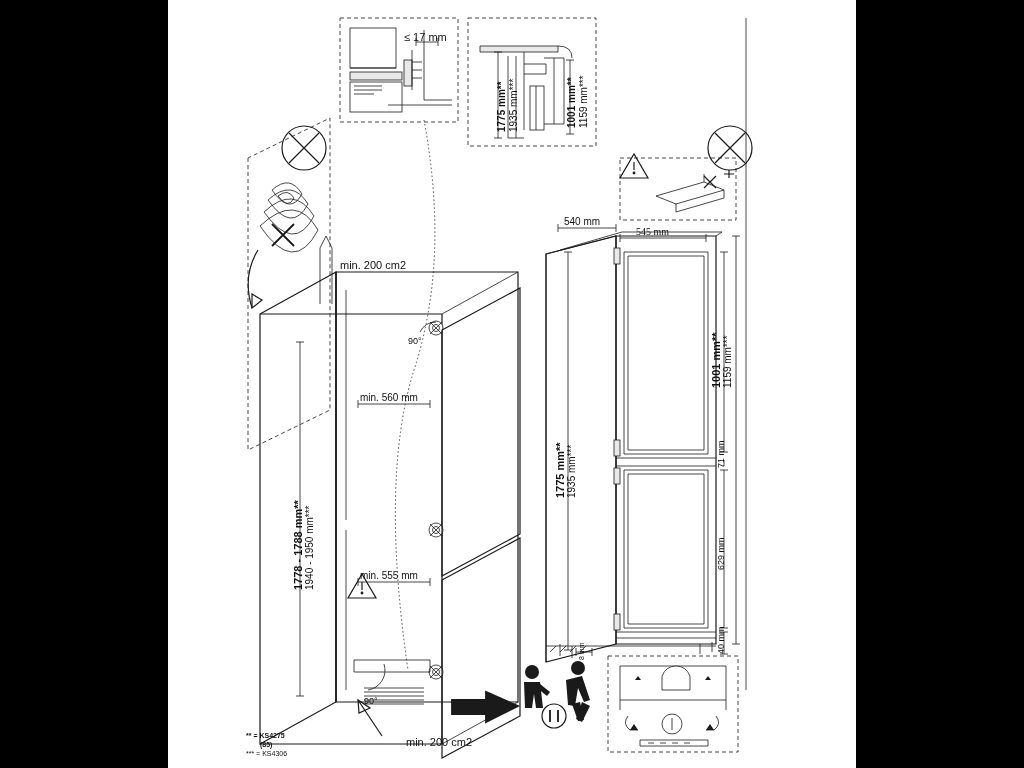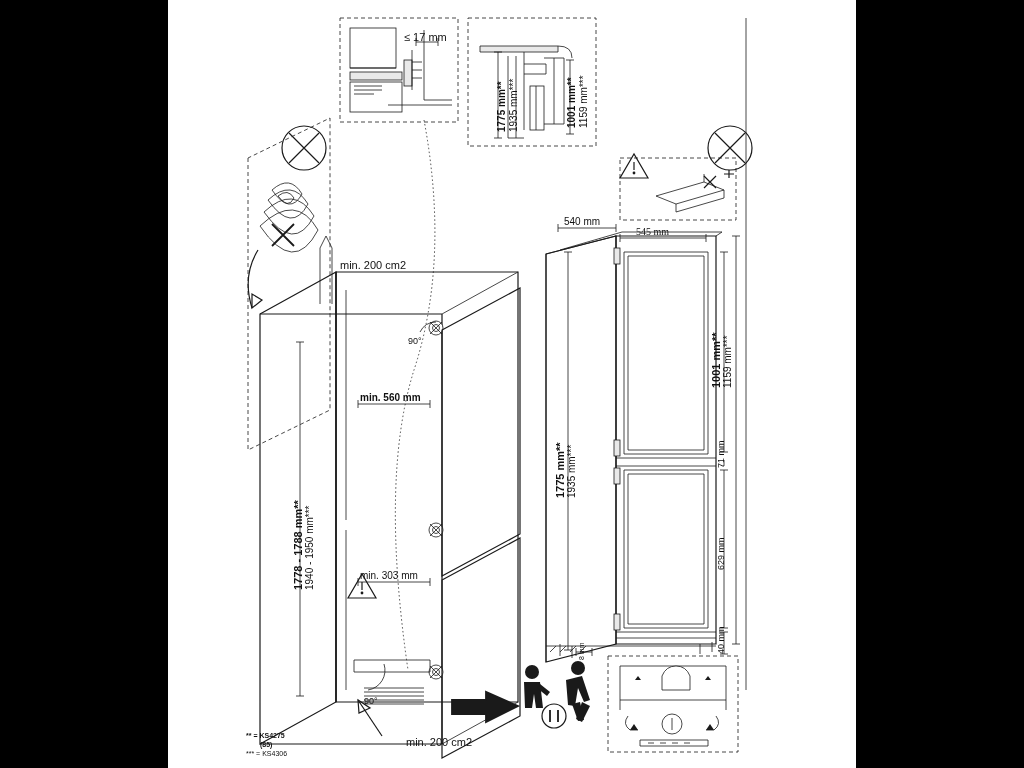--- a/index.html
+++ b/index.html
@@ -253,22 +253,22 @@
 
     <div class="lbl bold vert" style="left:398px;top:128px;font-size:10px;transform:rotate(-90deg);">1001 mm**</div>
     <div class="lbl vert" style="left:410px;top:128px;font-size:10px;transform:rotate(-90deg);">1159 mm***</div>
 
     <div class="lbl" style="left:172px;top:259px;font-size:11px;">min. 200 cm2</div>
     <div class="lbl" style="left:238px;top:736px;font-size:11px;">min. 200 cm2</div>
 
     <div class="lbl bold vert" style="left:124px;top:590px;font-size:11px;transform:rotate(-90deg);">1778 - 1788 mm**</div>
     <div class="lbl vert" style="left:136px;top:590px;font-size:10px;transform:rotate(-90deg);">1940 - 1950 mm***</div>
 
-    <div class="lbl" style="left:192px;top:392px;font-size:10px;font-weight:bold;">min. 560 mm</div>
-    <div class="lbl" style="left:192px;top:570px;font-size:10px;">min. 303 mm</div>
+    <div class="lbl" style="left:192px;top:392px;font-size:10px;">min. 560 mm</div>
+    <div class="lbl" style="left:192px;top:570px;font-size:10px;">min. 555 mm</div>
 
     <div class="lbl" style="left:240px;top:336px;font-size:9px;">90°</div>
     <div class="lbl" style="left:196px;top:696px;font-size:9px;">90°</div>
 
     <div class="lbl" style="left:396px;top:216px;font-size:10px;">540 mm</div>
     <div class="lbl" style="left:468px;top:226px;font-size:10px;font-family:Liberation Serif, serif;">545 mm</div>
 
     <div class="lbl bold vert" style="left:542px;top:388px;font-size:11px;transform:rotate(-90deg);">1001 mm**</div>
     <div class="lbl vert" style="left:554px;top:388px;font-size:10px;transform:rotate(-90deg);">1159 mm***</div>
 

